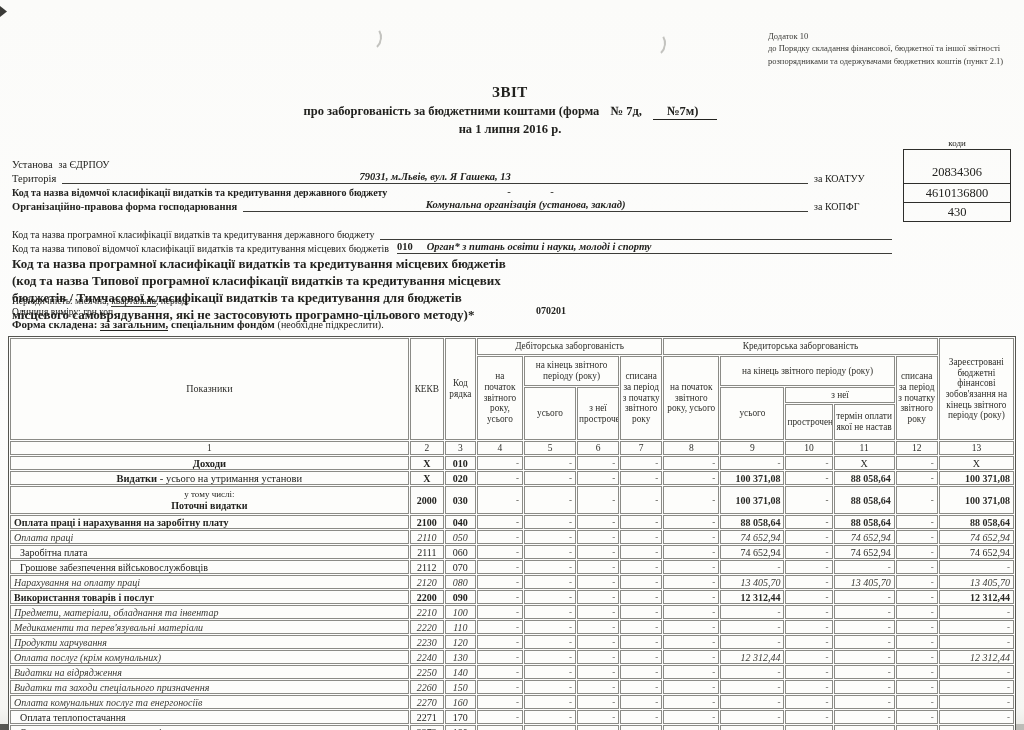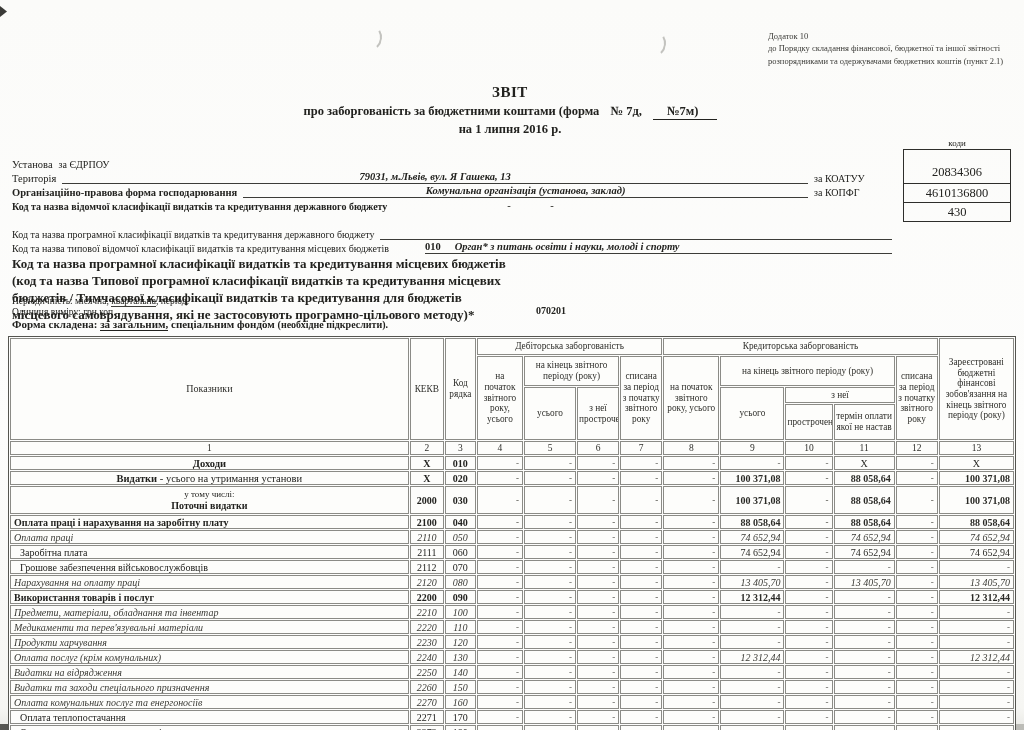--- a/index.html
+++ b/index.html
@@ -45,21 +45,21 @@
   .localblock .ltext{width:508px;font-size:13px;font-weight:bold;line-height:1.3;}
   .localblock .lcode{width:46px;font-size:10px;font-weight:bold;align-self:flex-end;
                      padding-bottom:8px;text-align:right;}
   .localblock .lval{width:360px;margin-left:10px;font-size:9px;font-style:italic;font-weight:bold;
                     align-self:flex-end;border-bottom:1px solid #3c3c38;padding-bottom:1px;line-height:1.35;}
   .meta{left:12px;font-size:9.5px;}
   .meta .u{border-bottom:1px solid #3c3c38;}
   .formline{left:12px;top:318px;font-size:11px;}
   .formline .fb{font-weight:bold;}
   .formline .fu{font-weight:bold;border-bottom:1.2px solid #22221f;}
-  .formline .fn{font-weight:bold;font-size:10px;}
+  .formline .fn{font-weight:normal;font-size:10px;}
   
   table.main{position:absolute;left:8px;top:336px;width:1008px;table-layout:fixed;
              border-collapse:separate;border-spacing:1px;background:#fdfdfc;
              border:1.5px solid #555550;}
   table.main th, table.main td{border:1px solid #8b8b86;background:#fdfdfb;
              font-weight:normal;overflow:hidden;}
   table.main th{font-size:9.3px;line-height:1.15;text-align:center;vertical-align:middle;
              padding:1px 1px;color:#2e2e2a;}
   table.main th.numrow{font-size:9.5px;height:12px;padding:0;}
   table.main td{font-size:10px;height:12px;padding:0 3px;vertical-align:middle;white-space:nowrap;}
@@ -116,35 +116,35 @@
   <div class="frow">
     <span class="flabel">Установа</span>
     <span class="fcode">за ЄДРПОУ</span>
   </div>
   <div class="frow">
     <span class="flabel">Територія</span>
     <span class="fline" style="margin-left:6px;">79031, м.Львів, вул. Я Гашека, 13</span>
     <span class="fcode">за КОАТУУ</span>
   </div>
   <div class="frow b">
+    <span class="flabel" style="font-size:10px;">Код та назва відомчої класифікації видатків та кредитування державного бюджету</span>
+    <span class="fline plaincenter" style="text-align:left;padding-left:120px;border-bottom:none;">-               -</span>
+  </div>
+  <div class="frow b">
     <span class="flabel">Організаційно-правова форма господарювання</span>
     <span class="fline" style="margin-left:6px;">Комунальна організація (установа, заклад)</span>
     <span class="fcode">за КОПФГ</span>
   </div>
-  <div class="frow b">
-    <span class="flabel" style="font-size:10px;">Код та назва відомчої класифікації видатків та кредитування державного бюджету</span>
-    <span class="fline plaincenter" style="text-align:left;padding-left:120px;border-bottom:none;">-               -</span>
-  </div>
   <div class="frow" style="margin-top:14px;">
     <span class="flabel" style="font-size:10px;">Код та назва програмної класифікації видатків та кредитування державного бюджету</span>
     <span class="fline" style="margin-left:6px;"></span>
   </div>
   <div class="frow">
     <span class="flabel" style="font-size:10px;">Код та назва типової відомчої класифікації видатків та кредитування місцевих бюджетів</span>
-    <span class="fline" style="margin-left:36px;text-align:left;"><span class="codechip">010</span><span>Орган* з питань освіти і науки, молоді і спорту</span></span>
+    <span class="fline" style="margin-left:8px;text-align:left;"><span class="codechip">010</span><span>Орган* з питань освіти і науки, молоді і спорту</span></span>
   </div>
 </div>
 
 <div class="abs localblock">
   <div class="ltext">Код та назва програмної класифікації видатків та кредитування місцевих бюджетів (код та назва Типової програмної класифікації видатків та кредитування місцевих бюджетів / Тимчасової класифікації видатків та кредитування для бюджетів місцевого самоврядування, які не застосовують програмно-цільового методу)*</div>
   <div class="lcode">070201</div>
 </div>
 
 <div class="abs meta" style="top:296px;">
   <span>Періодичність: місячна, </span><span class="u">квартальна</span><span>, період.</span>

